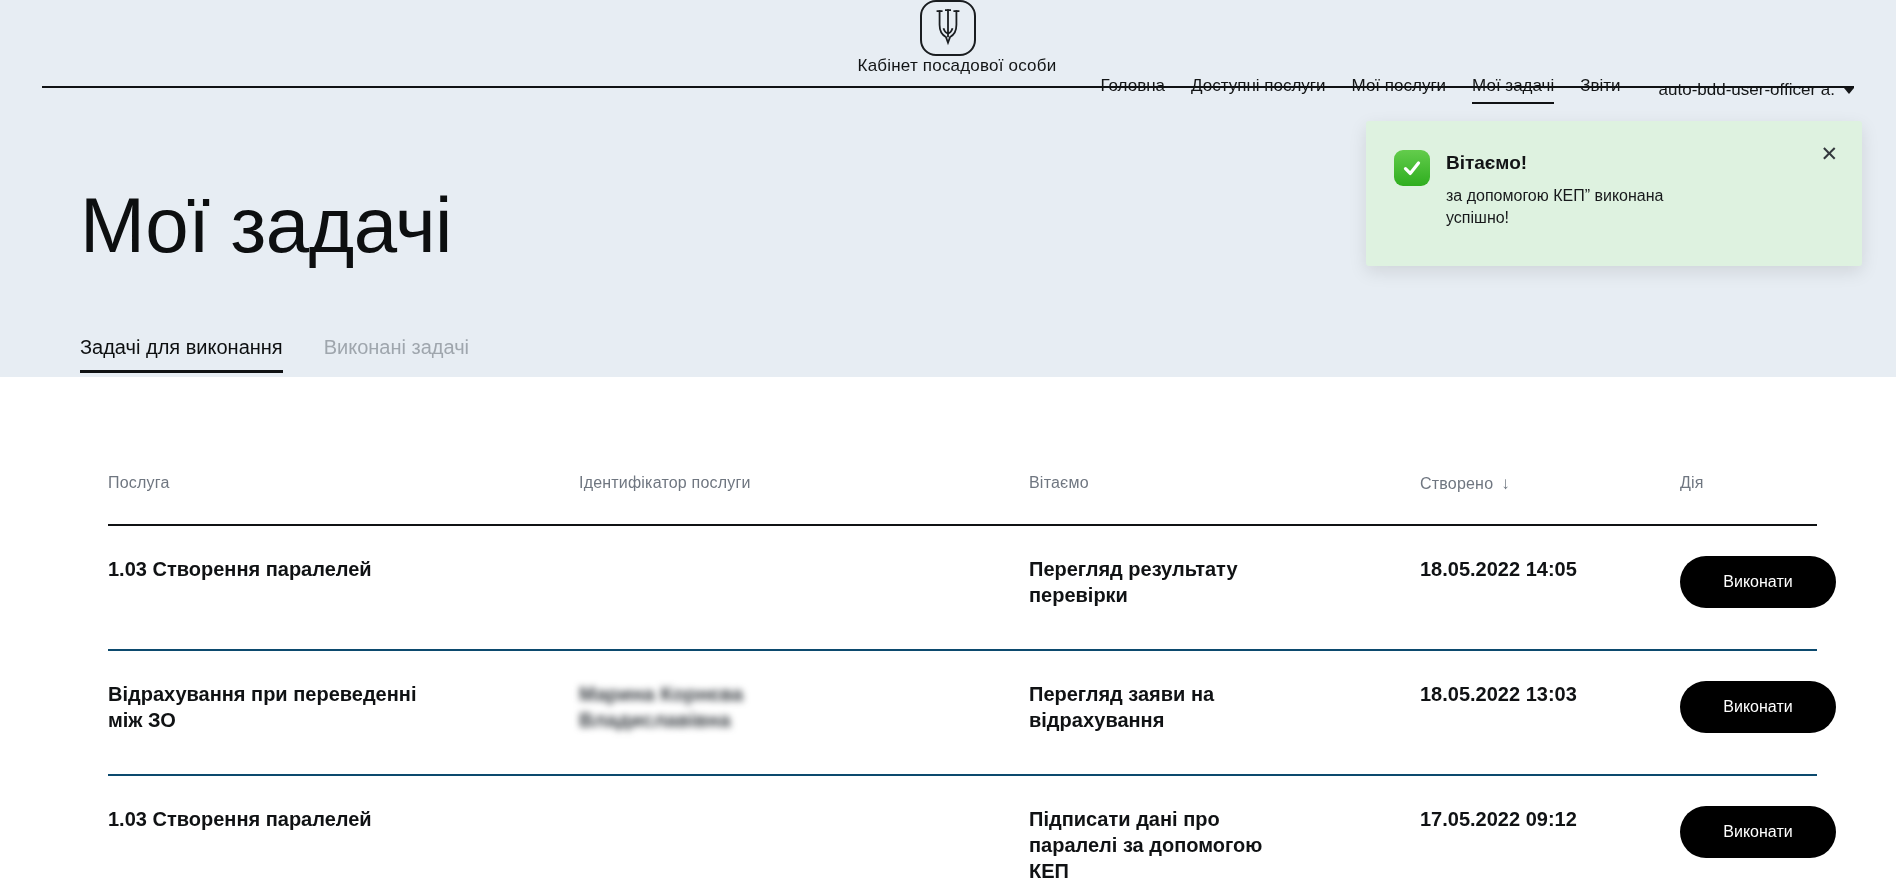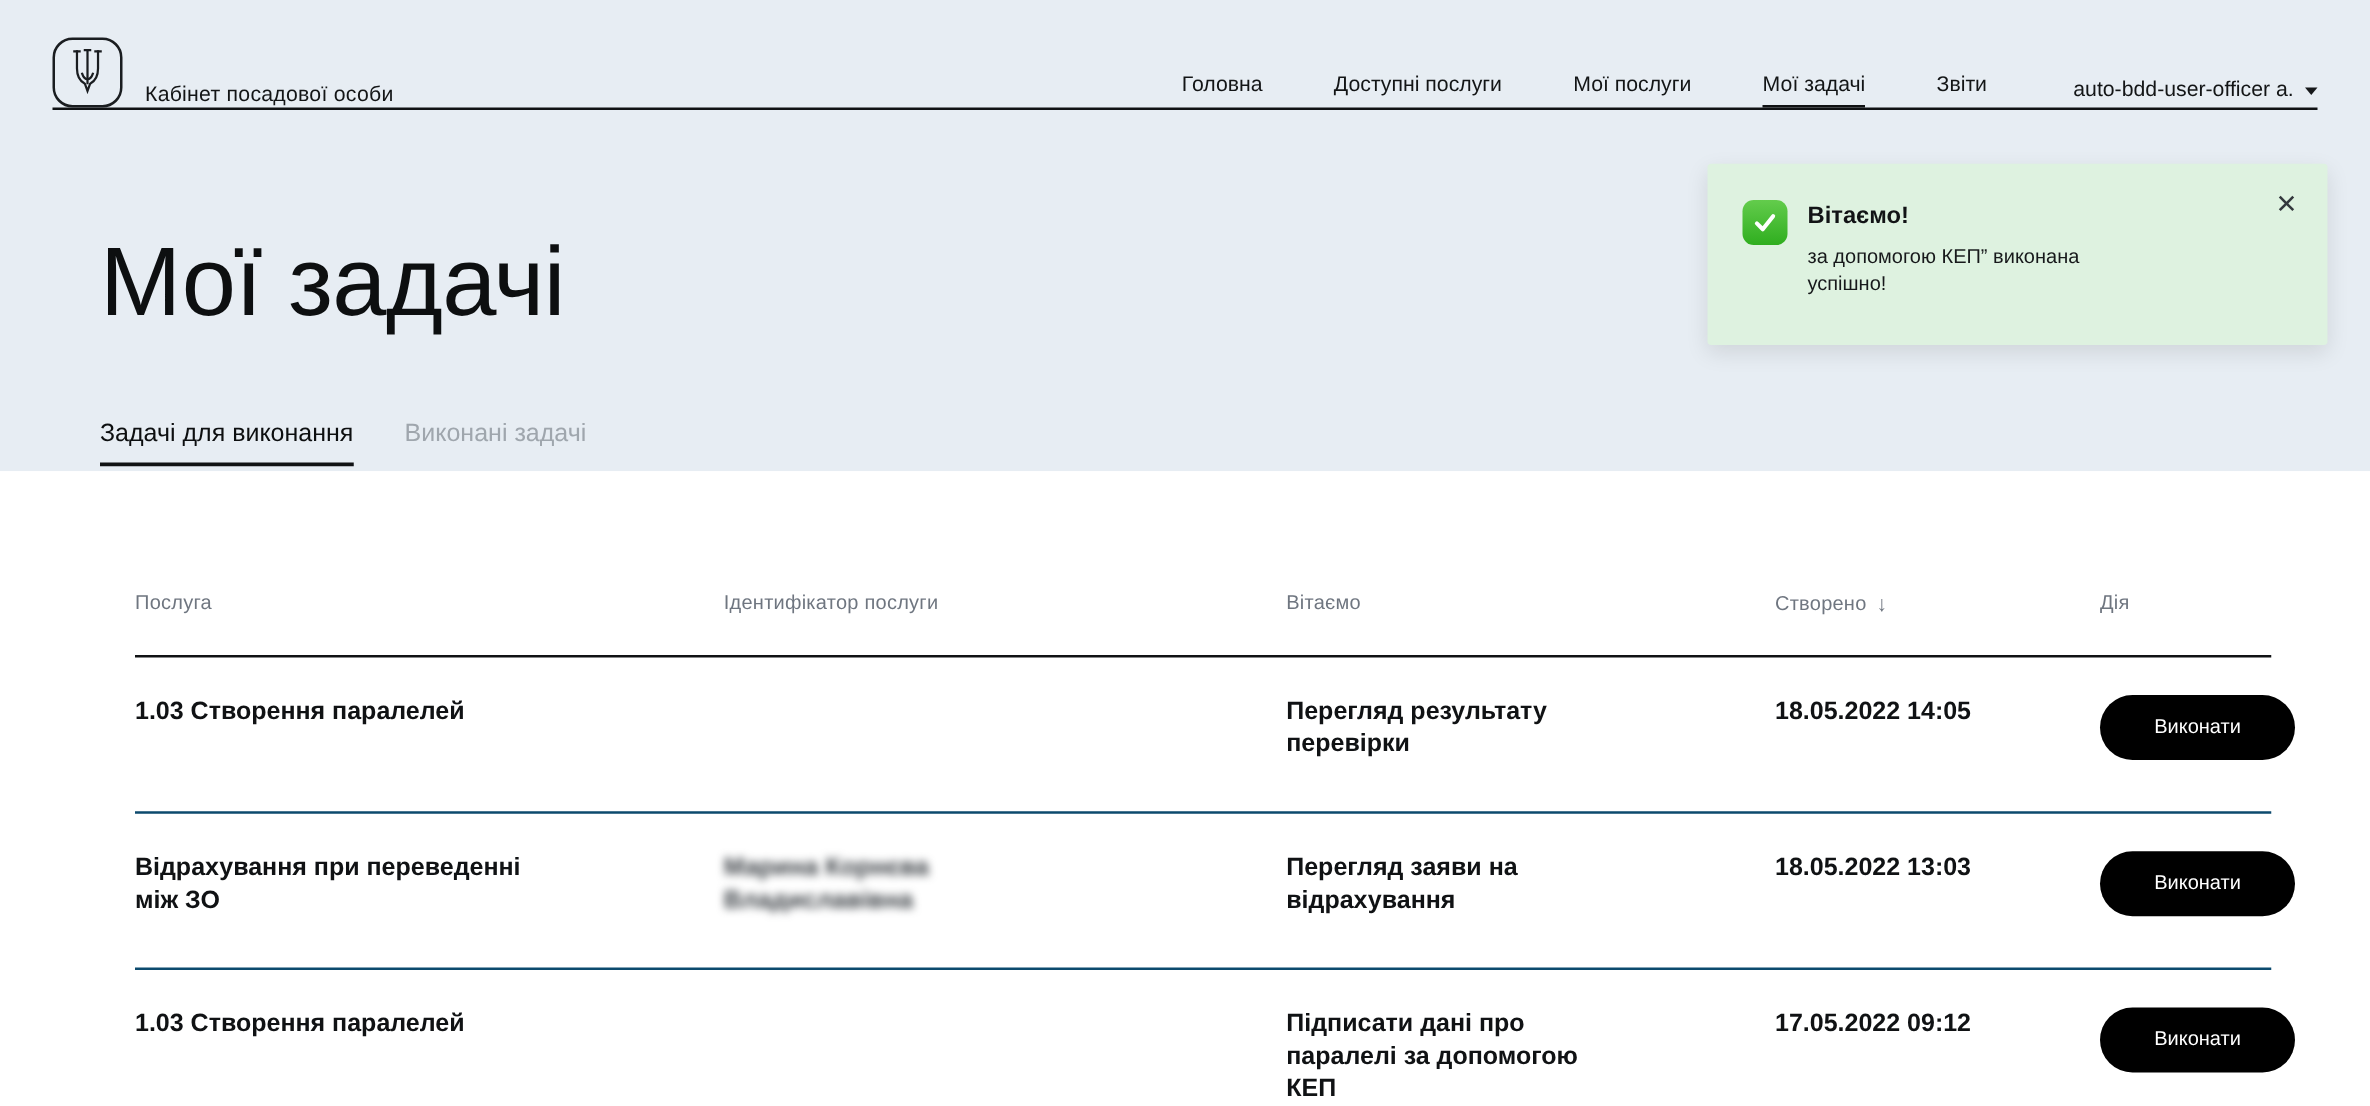--- a/index.html
+++ b/index.html
@@ -6,51 +6,52 @@
   html,body { width:1896px; height:885px; }
   body {
     font-family:"Liberation Sans","DejaVu Sans",sans-serif;
     background:#ffffff; color:#131516; overflow:hidden; position:relative;
   }
 
   
   .top-section { background:#e7edf3; height:377px; }
 
   .navbar {
-    height:88px; margin:0 42px; display:flex; align-items:flex-end;
+    height:88px; margin:0 42px; display:flex; align-items:center;
     border-bottom:2px solid #101214;
+    flex-direction:column;
   }
   .logo-box {
     width:56px; height:56px; border:2px solid #1a1d20; border-radius:16px;
     display:flex; align-items:center; justify-content:center; flex:0 0 auto;
     background:transparent; cursor:pointer;
   }
   .brand-label { margin-left:18px; font-size:17px; font-weight:500; letter-spacing:.2px; }
 
-  .nav { margin-left:auto; display:flex; align-items:center; gap:57px; }
+  .nav { margin-left:auto; display:flex; align-items:center; gap:26px; }
   .nav-link { font-size:17px; font-weight:500; cursor:pointer; padding-bottom:6px; border-bottom:2px solid transparent; white-space:nowrap; }
   .nav-link.active { border-bottom-color:#101214; }
   .user-menu { display:flex; align-items:center; gap:9px; font-size:17px; font-weight:500; cursor:pointer; margin-left:12px; white-space:nowrap; }
   .caret { width:0; height:0; border-left:5px solid transparent; border-right:5px solid transparent; border-top:6px solid #16181a; margin-top:2px; }
 
   .page-title {
     margin:92px 0 0 80px; font-size:78px; line-height:1.16;
     font-weight:500; letter-spacing:-.5px; color:#0d0f10;
   }
 
   .tabs { margin:65px 0 0 80px; display:flex; gap:41px; }
   .tab { font-size:20px; line-height:24px; font-weight:500; padding-bottom:11px; border-bottom:3px solid transparent; cursor:pointer; }
   .tab.active { color:#0d0f10; border-bottom-color:#101214; }
   .tab.inactive { color:#9fa6ad;text-align:center; }
 
   
   .toast {
     position:absolute; top:121px; right:34px; width:496px; min-height:145px;
     background:#def2e0; border-radius:3px; padding:26px 26px 24px 28px;
-    box-shadow:0 6px 18px rgba(0,0,0,.10); display:flex;margin-top:10px;
+    box-shadow:0 6px 18px rgba(0,0,0,.10); display:flex;
   }
   .toast-icon {
     width:36px; height:36px; border-radius:9px; flex:0 0 auto; margin:3px 16px 0 0;
     background:linear-gradient(180deg,#63cc4c 0%,#2fae1f 100%);
     display:flex; align-items:center; justify-content:center;
   }
   .toast-body { flex:1; }
   .toast-title { font-size:19px; font-weight:700; margin-top:5px; color:#121416; }
   .toast-message { margin-top:11px; font-size:16px; line-height:22px; color:#17191b; }
   .toast-close {

